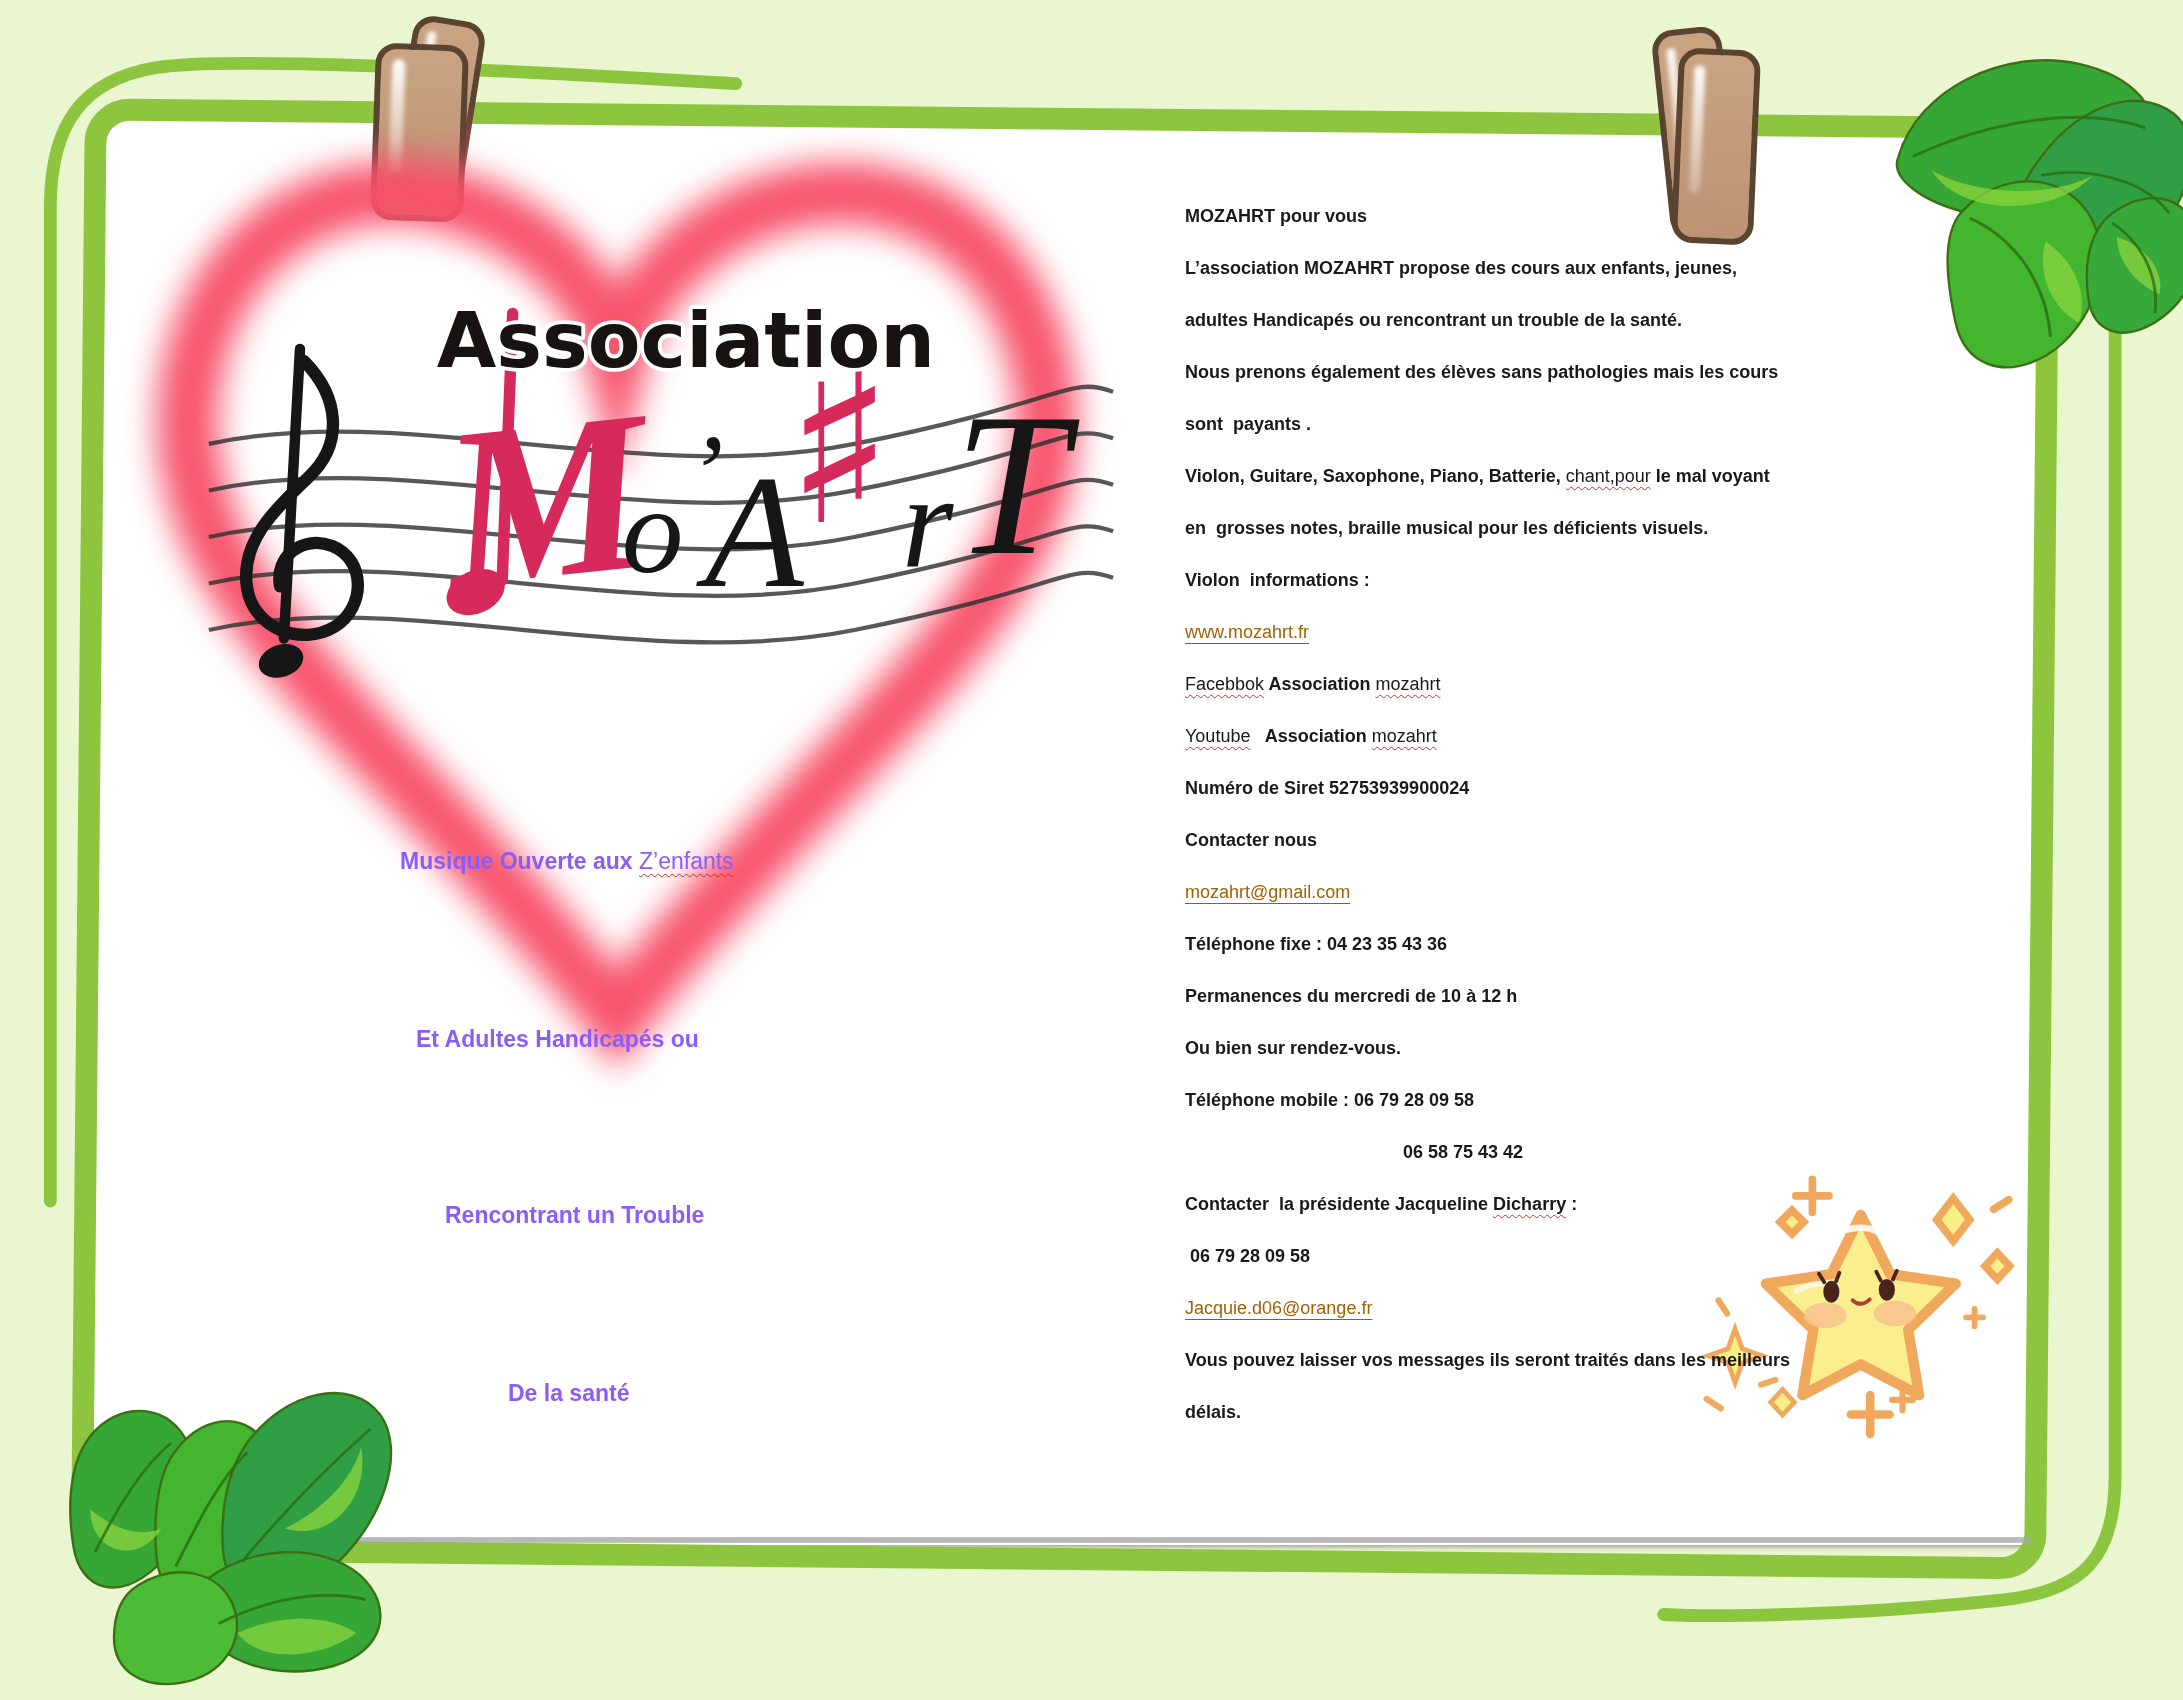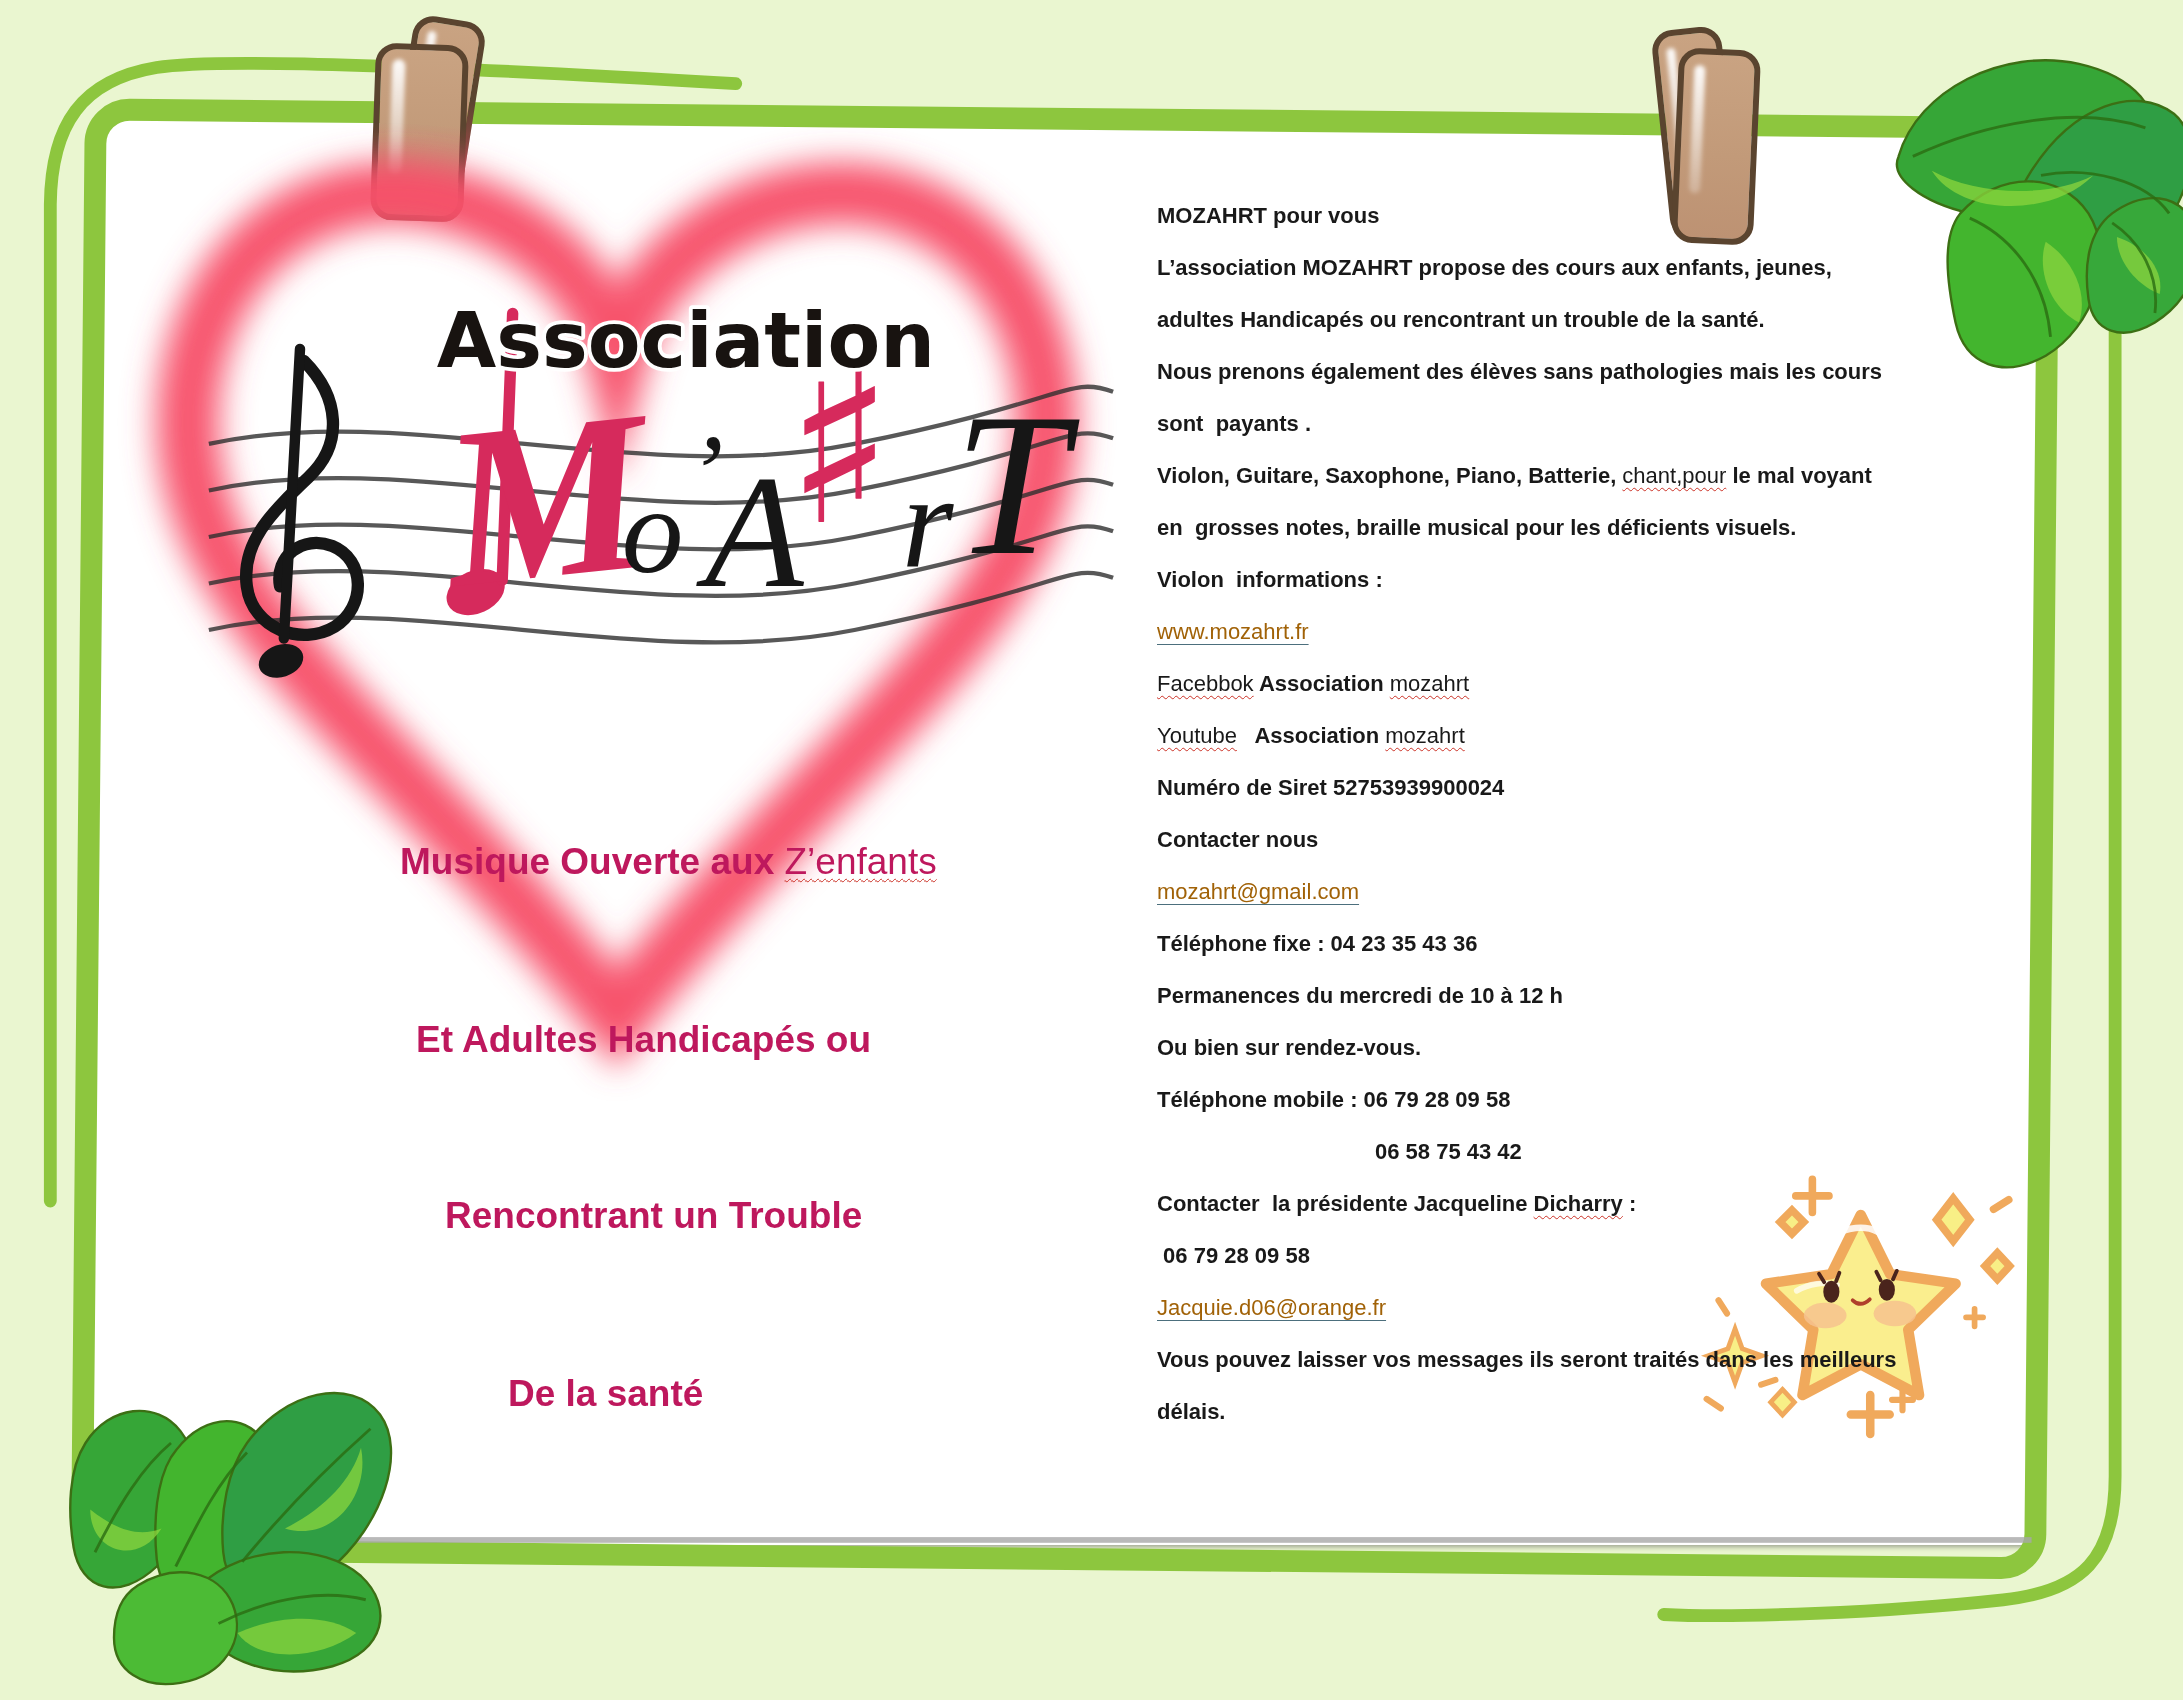--- a/index.html
+++ b/index.html
@@ -16,29 +16,29 @@
   .pin{position:absolute;border:6.2px solid #5a442f;border-radius:21px;
        background:linear-gradient(180deg,#c9a382 0%,#c29a79 55%,#bd9273 100%);}
   .pin::after{content:"";position:absolute;left:14%;top:6%;width:16%;height:70%;
        border-radius:19px;background:linear-gradient(180deg,rgba(255,255,255,.95),rgba(255,255,255,.25));
        filter:blur(1.9px);}
   .pin-tint::before{content:"";position:absolute;inset:45% -6.2px -6.2px -6.2px;border-radius:0 0 21px 21px;
        background:linear-gradient(180deg,rgba(247,83,110,0) 0%,rgba(247,83,110,.55) 90%);}
 
   
   .rcol{position:absolute;left:1157px;top:190px;width:817px;}
-  .rline{height:52px;line-height:52px;font-size:22px;white-space:pre;}
+  .rline{height:52px;line-height:52px;font-size:18px;white-space:pre;margin-left:28px;}
   .s-n{font-weight:700;}
   .s-b{font-weight:700;}
   .s-q{text-decoration:underline wavy #cb3126 1.4px;text-underline-offset:4.3px;text-decoration-skip-ink:none;text-align:center;}
   .s-bq{font-weight:700;text-decoration:underline wavy #cb3126 1.4px;text-underline-offset:4.3px;text-decoration-skip-ink:none;}
   .s-l{color:#a16207;text-decoration:underline solid #4c6f7d 1.4px;text-underline-offset:4.7px;}
 
   
-  .lline{position:absolute;font-size:37px;line-height:41px;white-space:pre;color:#be185d;}
+  .lline{position:absolute;font-size:23px;line-height:41px;white-space:pre;color:#8b5cf6;}
   .ll0{left:400px;top:841px;}
   .ll1{left:416px;top:1019px;}
   .ll2{left:445px;top:1195px;}
   .ll3{left:508px;top:1373px;}
 </style>
 </head>
 <body>
 
 <div class="page">
 

